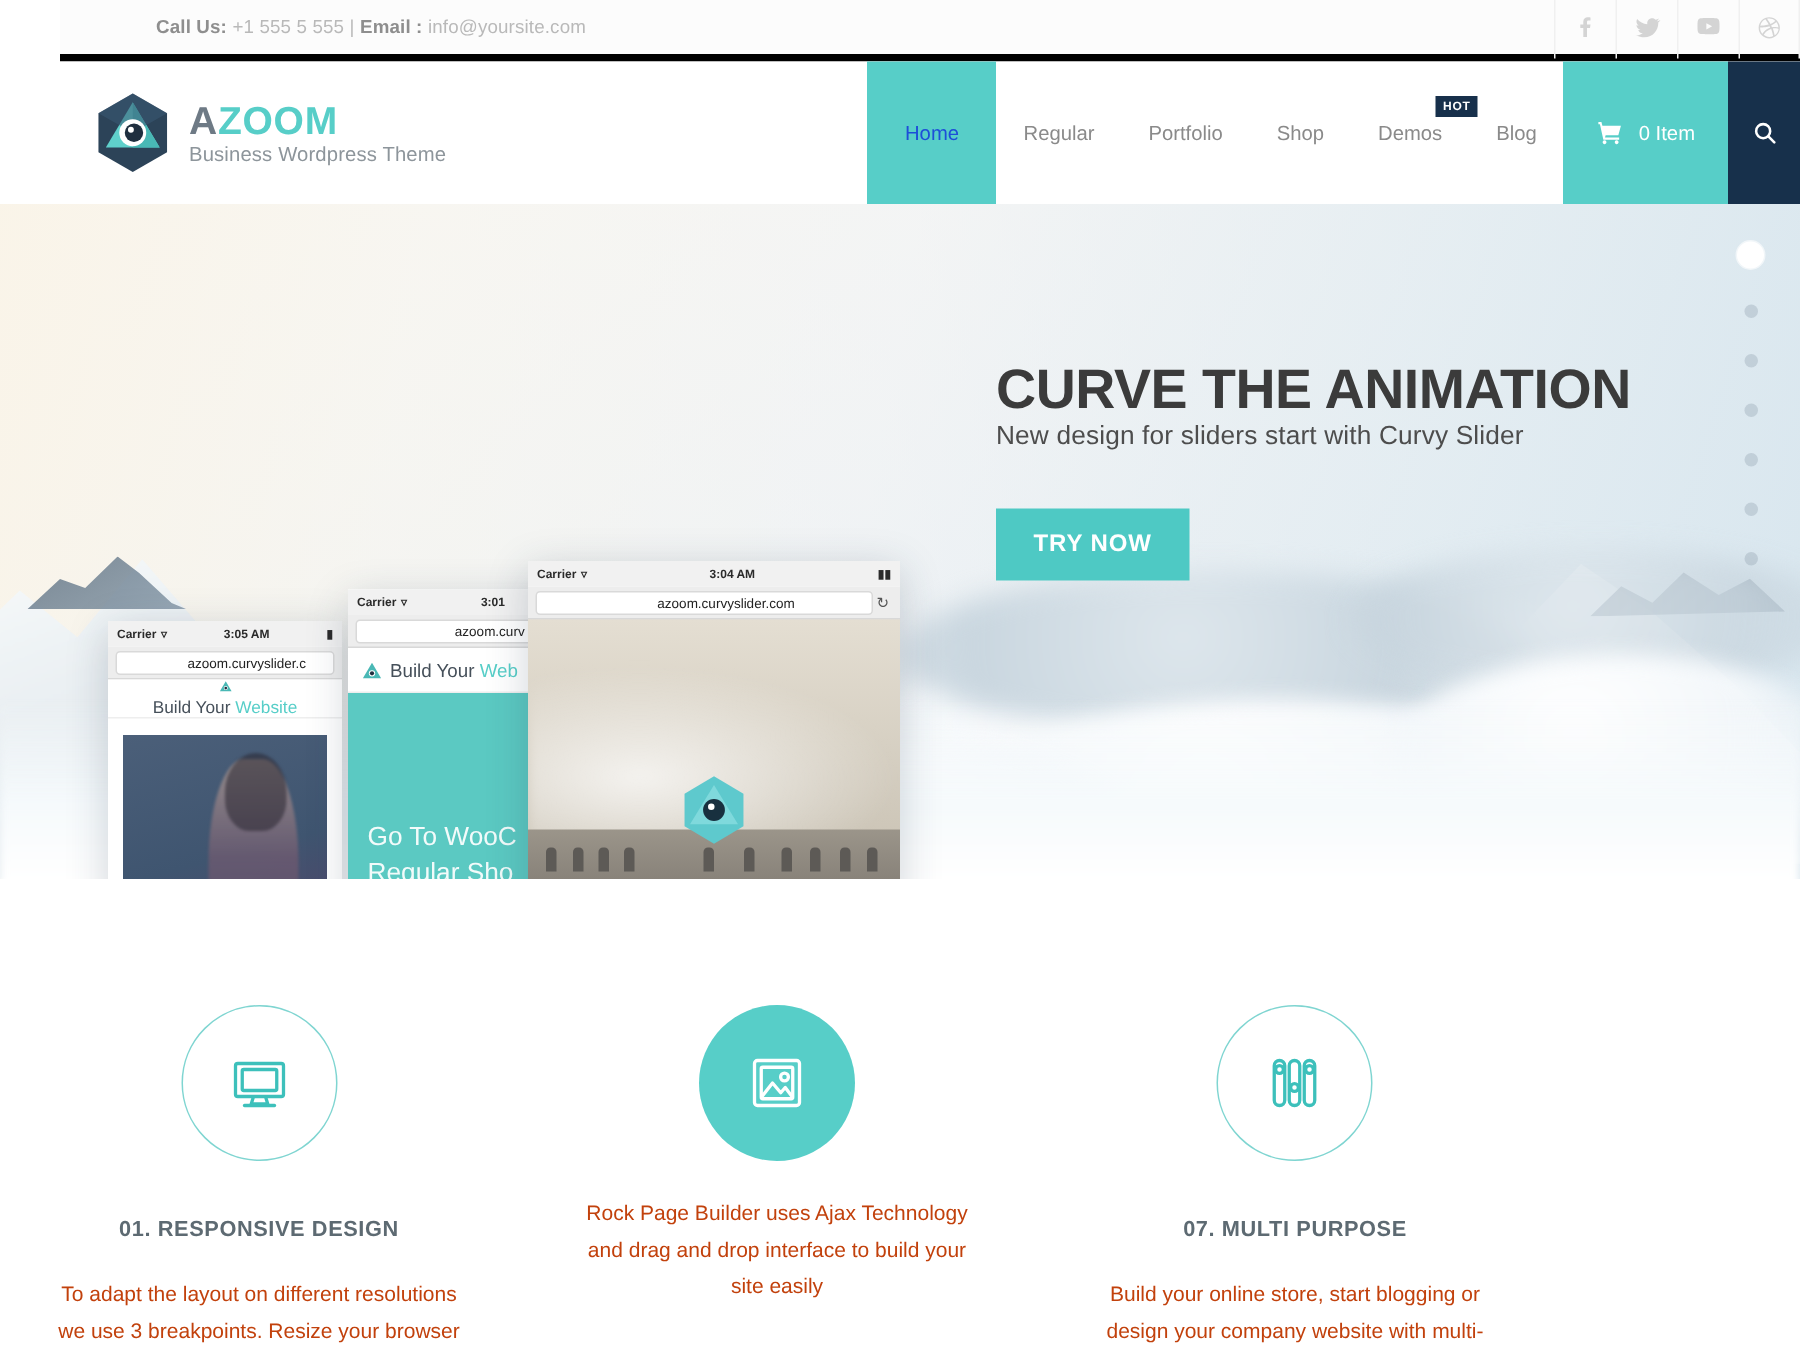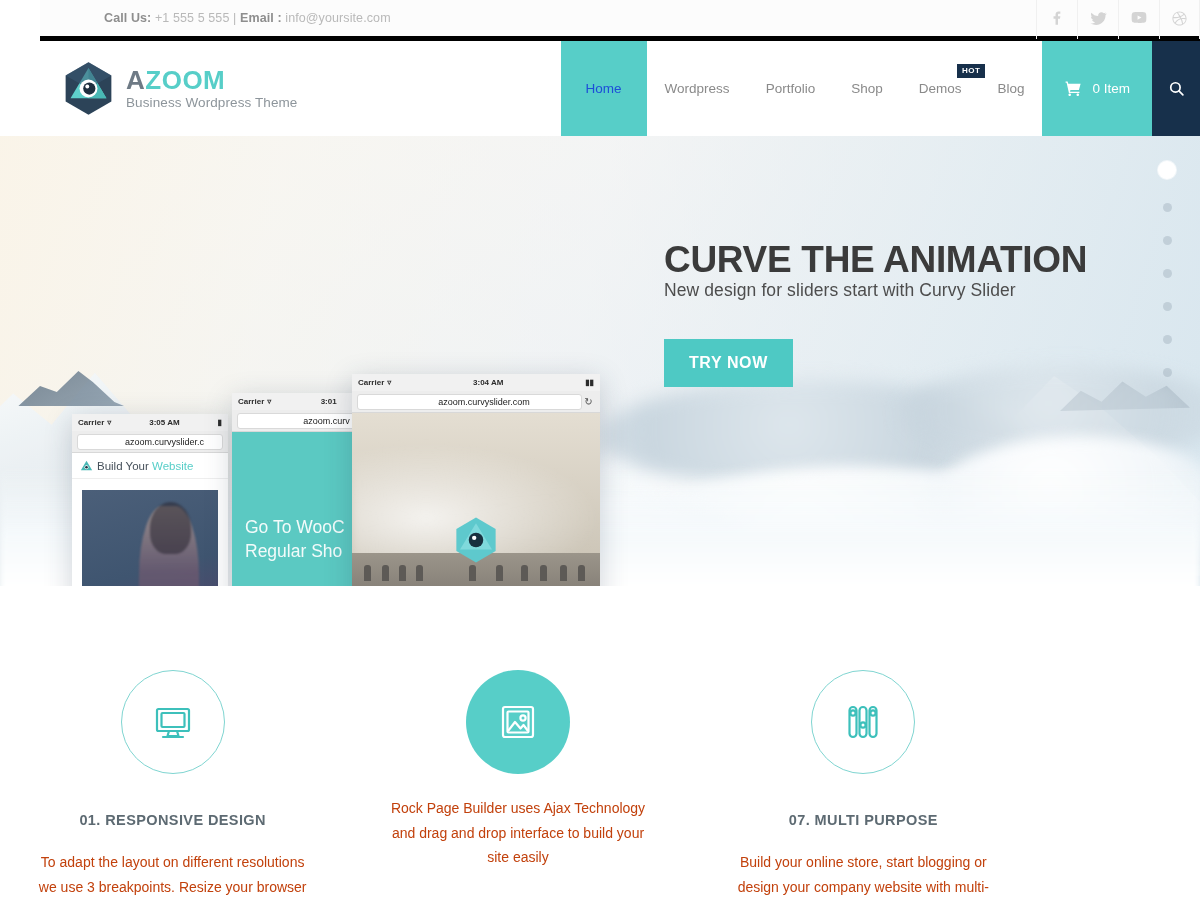--- a/index.html
+++ b/index.html
@@ -178,21 +178,21 @@
   .p2-bar { height:30px; background:#fff; display:flex; align-items:center; gap:5px; padding:0 9px;
             border-bottom:1px solid #eee; }
   .p2-bar .bl-txt { font-size:12.5px; color:#46505a; white-space:nowrap; }
   .p2-bar .bl-txt i { color:#57cec8; font-style:normal; }
   .p2-h1 { position:absolute; left:13px; top:84px; color:rgba(255,255,255,.92);
            font-size:17.5px; line-height:1.35; white-space:nowrap; }
 
   
   #phone1 { left:72px; top:278px; width:156px; height:310px; }
   .p1-bar { height:26px; background:#fff; display:flex; align-items:center; gap:4px; padding:0 8px;
-            border-bottom:1px solid #eee; }
+            border-bottom:1px solid #eee;flex-direction:column; }
   .p1-bar .bl-txt { font-size:11.5px; color:#46505a; white-space:nowrap; }
   .p1-bar .bl-txt i { color:#57cec8; font-style:normal; }
   .p1-card { margin:11px 10px 0 10px; height:200px; position:relative; overflow:hidden;
              background:linear-gradient(165deg,#4b5f79 0%, #3f5570 42%, #52456a 72%, #3b4a63 100%); }
   .p1-fig { position:absolute; right:14%; top:8%; width:44%; height:86%;
             background:linear-gradient(to bottom, rgba(216,182,160,.55) 0%, rgba(120,92,112,.65) 38%, rgba(70,70,105,.6) 100%);
             border-radius:40% 40% 18% 18%; filter:blur(1px); }
   .p1-hair { position:absolute; right:20%; top:6%; width:30%; height:26%;
             background:rgba(40,36,48,.55); border-radius:50% 50% 40% 40%; filter:blur(1px); }
 
@@ -261,21 +261,21 @@
         </div>
         <div class="logo-sub">Business Wordpress Theme</div>
       </div>
     </div>
 
     <nav class="nav">
       <div class="nav-item active">
         <span>Home</span>
       </div>
       <div class="nav-item">
-        <span>Wordpress</span>
+        <span>Regular</span>
       </div>
       <div class="nav-item">
         <span>Portfolio</span>
       </div>
       <div class="nav-item">
         <span>Shop</span>
       </div>
       <div class="nav-item">
         <span>Demos</span>
         <span class="hot-badge">HOT</span>
@@ -370,20 +370,28 @@
       </div>
 
       <div class="phone" id="phone2">
         <div class="phone-status">
           <span>Carrier</span>
           <span style="margin-left:3px;">▿</span>
           <span class="st-time">3:01</span>
         </div>
         <div class="phone-urlbar">
           <div class="phone-url">azoom.curv</div>
+        </div>
+        <div class="p2-bar">
+          <svg width="14" height="14" viewBox="0 0 60 60">
+            <polygon points="30,8 56,52 4,52" fill="#49b8b5"></polygon>
+            <circle cx="30" cy="38" r="9" fill="#fff"></circle>
+              <circle cx="30" cy="38" r="6" fill="#1f2f3f"></circle>
+          </svg>
+          <div class="bl-txt"><span>Build Your </span><i>Web</i></div>
         </div>
         <div class="p2-body">
           <div class="p2-h1">
             <div>Go To WooC</div>
             <div>Regular Sho</div>
           </div>
 
         </div>
       </div>
 

